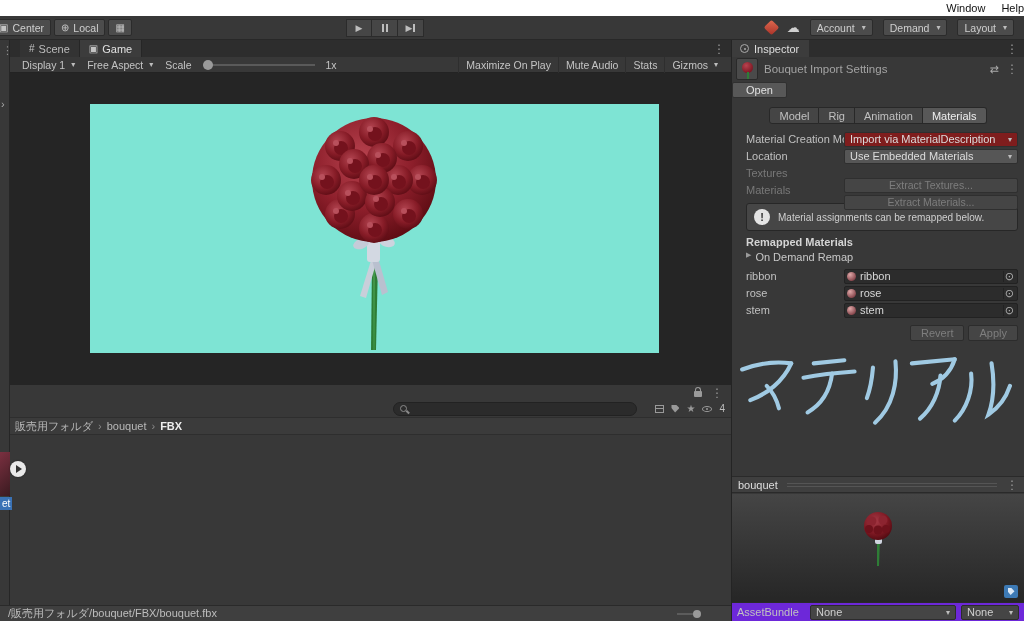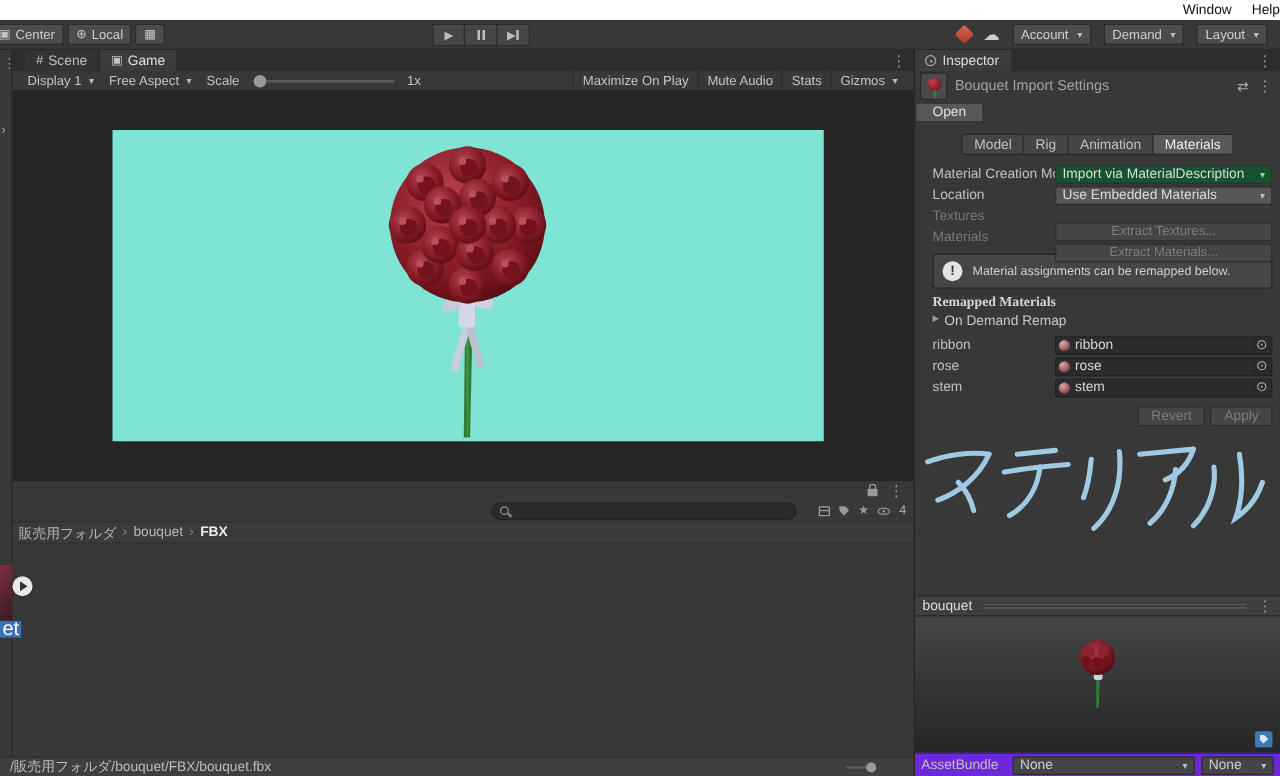--- a/index.html
+++ b/index.html
@@ -88,21 +88,21 @@
   .crumb-last { color:#ececec; font-weight:bold; }
   .crumb-sep { color:#8a8a8a; }
   .proj-content { position:absolute; top:435px; left:10px; width:721px; height:170px; background:#383838; }
   .asset-fragment { position:absolute; top:452px; left:0; width:10px; height:44px;
     background:linear-gradient(135deg,#7a3040,#3a1a20); }
   .play-badge { position:absolute; left:10px; top:461px; width:16px; height:16px; border-radius:50%;
     background:#e9e9e9; display:flex; align-items:center; justify-content:center; box-shadow:0 0 2px rgba(0,0,0,.5); }
   .play-badge::after { content:""; width:0; height:0; border-left:6px solid #333;
     border-top:4px solid transparent; border-bottom:4px solid transparent; margin-left:2px; }
   .sel-tag { position:absolute; left:0; top:497px; height:13px; min-width:12px; padding:0 2px;
-    background:#3a72b5; color:#fff; font-size:16px; display:flex; align-items:center; }
+    background:#3a72b5; color:#fff; font-size:10px; display:flex; align-items:center; }
   .status-bar { position:absolute; top:605px; left:0; width:731px; height:16px;
     background:#3f3f3f; border-top:1px solid #2a2a2a; display:flex; align-items:center;
     padding-left:8px; color:#bdbdbd; }
   .status-slider { position:absolute; right:32px; top:7px; width:22px; height:2px; background:#5c5c5c; }
   .status-slider::after { content:""; position:absolute; right:-2px; top:-3px; width:8px; height:8px;
     border-radius:50%; background:#9a9a9a; }
   
   .inspector { position:absolute; top:40px; left:731px; width:293px; height:581px;
     background:#383838; border-left:1px solid #242424; }
   .insp-tabbar { height:17px; background:#2d2d2d; display:flex; align-items:stretch; position:relative; }
@@ -124,32 +124,32 @@
   .insp-tabs { margin-top:7px; display:flex; justify-content:center; }
   .insp-tabbtn { height:17px; padding:0 9px; background:#454545; border:1px solid #282828; border-left:none;
     color:#c0c0c0; font-family:inherit; font-size:11px; display:flex; align-items:center; }
   .insp-tabbtn.first { border-left:1px solid #282828; border-radius:3px 0 0 3px; }
   .insp-tabbtn.last { border-radius:0 3px 3px 0; }
   .insp-tabbtn.active { background:#585858; color:#efefef; }
   .insp-body { margin-top:7px; padding:0 6px 0 14px; }
   .row { display:flex; align-items:center; height:16px; margin-bottom:1px; }
   .row-label { width:98px; flex:none; color:#c0c0c0; white-space:nowrap; overflow:hidden; }
   .row-label.disabled { color:#787878; }
-  .dropdown { flex:1; height:15px; background:#14532d; border:1px solid #2f2f2f; border-radius:2px;
+  .dropdown { flex:1; height:15px; background:#7f1d1d; border:1px solid #2f2f2f; border-radius:2px;
     display:flex; align-items:center; padding:0 5px; color:#dcdcdc; overflow:hidden; white-space:nowrap; }
   .dropdown.lit { background:#565656;align-items:center; }
   .dd-caret { margin-left:auto; font-size:8px; color:#bdbdbd; padding-left:4px; }
   .gbtn { flex:1; height:15px; background:#454545; border:1px solid #2f2f2f; border-radius:2px;
     color:#7d7d7d; font-family:inherit; font-size:10.5px;margin-top:24px; }
   .info-box { margin:5px 0 4px 0; background:#464646; border:1px solid #272727; border-radius:3px;
     padding:5px 7px; display:flex; gap:8px; align-items:center; }
   .info-ico { width:16px; height:16px; border-radius:50%; background:#e4e4e4; color:#333;
     font-weight:bold; font-size:11px; display:flex; align-items:center; justify-content:center; flex:none; }
   .info-text { font-size:10px; color:#cfcfcf; }
-  .section-header { margin:5px 0 3px 0; font-weight:bold; color:#d4d4d4;font-family:Liberation Serif, serif; }
+  .section-header { margin:5px 0 3px 0; font-weight:bold; color:#d4d4d4; }
   .foldout { display:flex; align-items:flex-start; gap:4px; margin:0 0 5px 0; color:#c8c8c8; }
   .fold-arrow { font-size:7px; color:#9a9a9a; }
   .objfield { flex:1; height:15px; background:#2c2c2c; border:1px solid #222; border-radius:2px;
     display:flex; align-items:center; padding:0 2px; color:#d8d8d8; gap:4px; }
   .sphere { width:9px; height:9px; border-radius:50%; flex:none;
     background:radial-gradient(circle at 35% 30%, #e0a8a8, #8a4a50 70%, #4a2228); }
   .picker { margin-left:auto; color:#b0b0b0; font-size:11px; line-height:1; padding:0 1px; border-left:1px solid #222; }
   .apply-row { margin-top:7px; display:flex; justify-content:flex-end; gap:4px; padding-right:0; }
   .apply-btn { height:16px; padding:0 10px; background:#454545; border:1px solid #2c2c2c; border-radius:2px;
     color:#7e7e7e; font-family:inherit; font-size:11px; }

